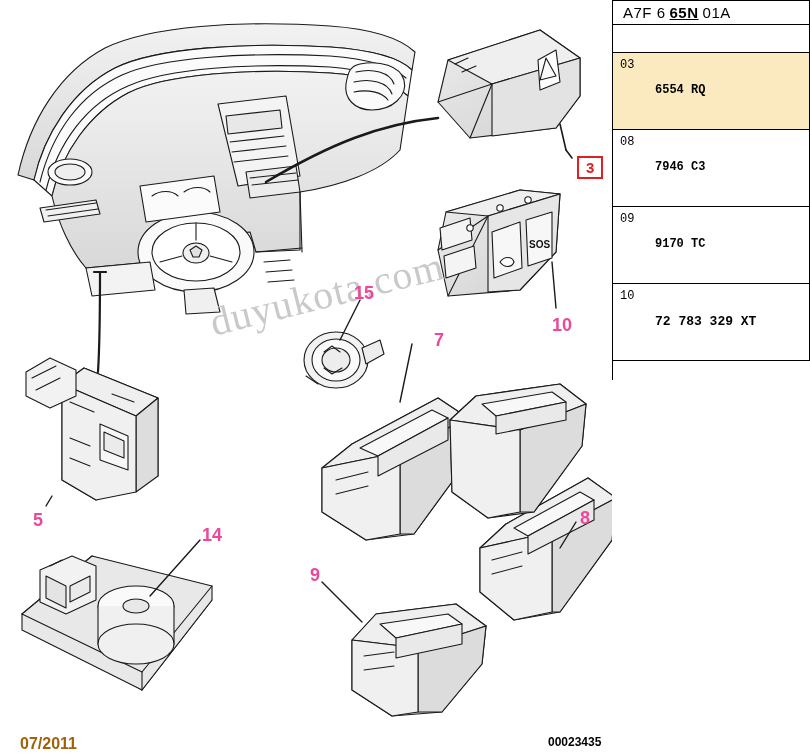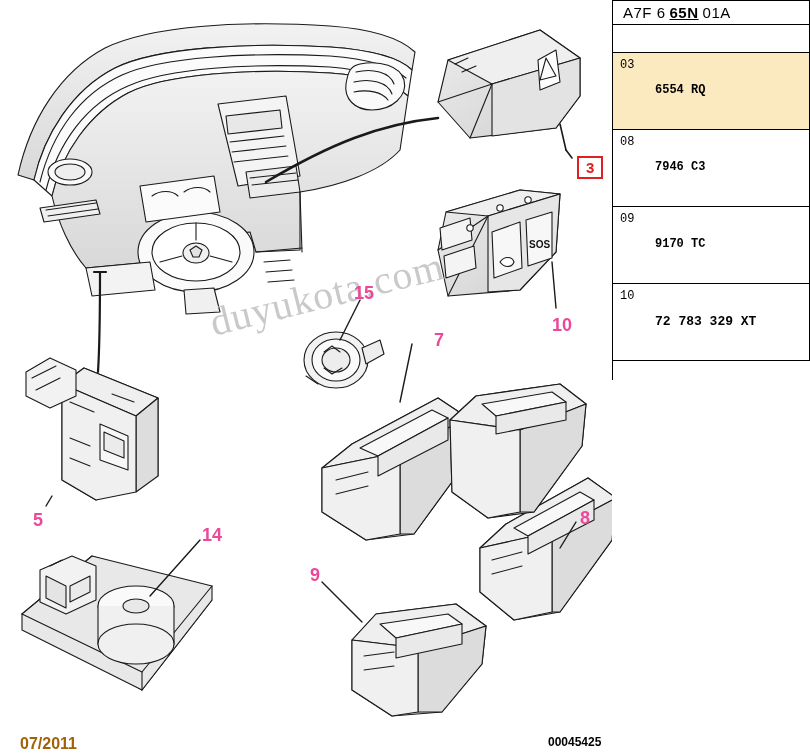--- a/index.html
+++ b/index.html
@@ -380,21 +380,21 @@
   <div class="callout boxed" style="left:577px; top:156px;">3</div>
   <div class="callout" style="left:33px;  top:510px;">5</div>
   <div class="callout" style="left:434px; top:330px;">7</div>
   <div class="callout" style="left:580px; top:508px;">8</div>
   <div class="callout" style="left:310px; top:565px;">9</div>
   <div class="callout" style="left:552px; top:315px;">10</div>
   <div class="callout" style="left:354px; top:283px;">15</div>
   <div class="callout" style="left:202px; top:525px;">14</div>
 
   <div class="footer-left">07/2011</div>
-  <div class="footer-right">00045425</div>
+  <div class="footer-right">00023435</div>
 
   <div id="parts-table">
 
     <div class="tbl-header">
       <span class="ref-a">A7F 6</span>
       <span class="ref-b">65N</span>
       <span class="ref-c">01A</span>
     </div>
 
     <div class="tbl-gap"></div>

